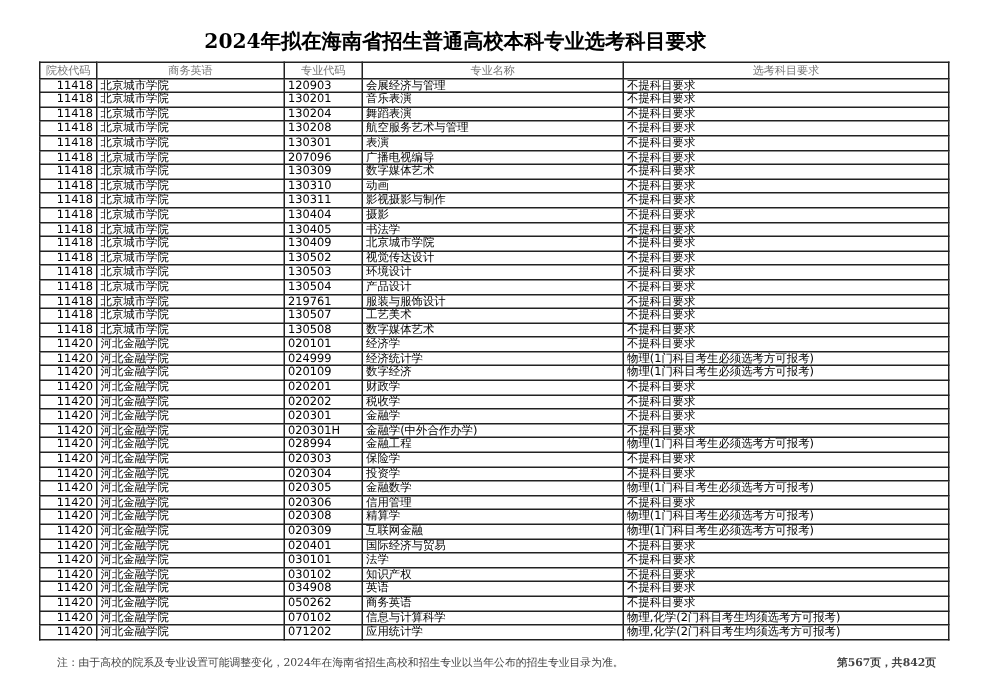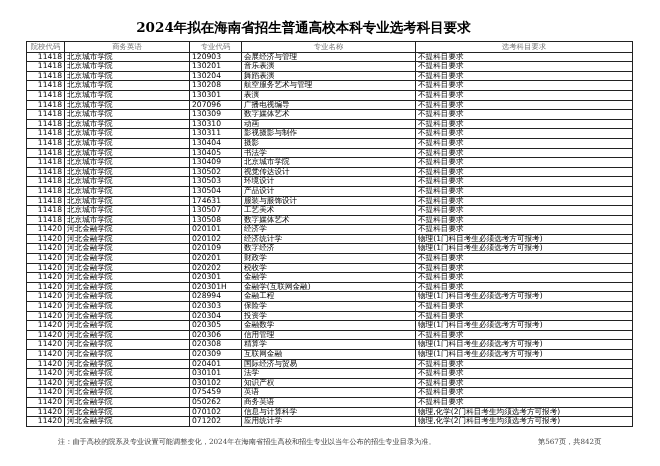--- a/index.html
+++ b/index.html
@@ -16,23 +16,23 @@
        font-family: Liberation Sans, sans-serif; font-size: 7.4px; }
   td.code { text-align: right; }
   td.name, td.mcode, td.mname, td.req { text-align: left; }
   .col-code { width: 38px; }
   .col-name { width: 125px; }
   .col-mcode { width: 52px; }
   .col-mname { width: 174px; }
   .col-req { width: 217px; }
   table { border: 1.4px solid #111; }
   .footer-note { position: absolute; top: 437px; left: 38px; font-size: 7.2px; color: #444;
-                 font-family: "DejaVu Serif", "Liberation Serif", serif; margin-left: 20px; }
-  .footer-page { position: absolute; top: 437px; left: 538px; font-size: 7.2px; color: #444;
                  font-family: "DejaVu Serif", "Liberation Serif", serif; }
+  .footer-page { position: absolute; top: 437px; left: 558px; font-size: 7.2px; color: #444;
+                 font-family: "DejaVu Serif", "Liberation Serif", serif; font-weight: bold; }
 </style>
 </head>
 <body>
 
 <div class="title">2024年拟在海南省招生普通高校本科专业选考科目要求</div>
 
 <table>
   <colgroup>
     <col class="col-code">
       <col class="col-name">
@@ -151,21 +151,21 @@
       <tr>
         <td class="code">11418</td>
         <td class="name">北京城市学院</td>
         <td class="mcode">130504</td>
         <td class="mname">产品设计</td>
         <td class="req">不提科目要求</td>
       </tr>
       <tr>
         <td class="code">11418</td>
         <td class="name">北京城市学院</td>
-        <td class="mcode">174631</td>
+        <td class="mcode">219761</td>
         <td class="mname">服装与服饰设计</td>
         <td class="req">不提科目要求</td>
       </tr>
       <tr>
         <td class="code">11418</td>
         <td class="name">北京城市学院</td>
         <td class="mcode">130507</td>
         <td class="mname">工艺美术</td>
         <td class="req">不提科目要求</td>
       </tr>
@@ -179,21 +179,21 @@
       <tr>
         <td class="code">11420</td>
         <td class="name">河北金融学院</td>
         <td class="mcode">020101</td>
         <td class="mname">经济学</td>
         <td class="req">不提科目要求</td>
       </tr>
       <tr>
         <td class="code">11420</td>
         <td class="name">河北金融学院</td>
-        <td class="mcode">020102</td>
+        <td class="mcode">024999</td>
         <td class="mname">经济统计学</td>
         <td class="req">物理(1门科目考生必须选考方可报考)</td>
       </tr>
       <tr>
         <td class="code">11420</td>
         <td class="name">河北金融学院</td>
         <td class="mcode">020109</td>
         <td class="mname">数字经济</td>
         <td class="req">物理(1门科目考生必须选考方可报考)</td>
       </tr>
@@ -215,21 +215,21 @@
         <td class="code">11420</td>
         <td class="name">河北金融学院</td>
         <td class="mcode">020301</td>
         <td class="mname">金融学</td>
         <td class="req">不提科目要求</td>
       </tr>
       <tr>
         <td class="code">11420</td>
         <td class="name">河北金融学院</td>
         <td class="mcode">020301H</td>
-        <td class="mname">金融学(互联网金融)</td>
+        <td class="mname">金融学(中外合作办学)</td>
         <td class="req">不提科目要求</td>
       </tr>
       <tr>
         <td class="code">11420</td>
         <td class="name">河北金融学院</td>
         <td class="mcode">028994</td>
         <td class="mname">金融工程</td>
         <td class="req">物理(1门科目考生必须选考方可报考)</td>
       </tr>
       <tr>
@@ -291,21 +291,21 @@
       <tr>
         <td class="code">11420</td>
         <td class="name">河北金融学院</td>
         <td class="mcode">030102</td>
         <td class="mname">知识产权</td>
         <td class="req">不提科目要求</td>
       </tr>
       <tr>
         <td class="code">11420</td>
         <td class="name">河北金融学院</td>
-        <td class="mcode">075459</td>
+        <td class="mcode">034908</td>
         <td class="mname">英语</td>
         <td class="req">不提科目要求</td>
       </tr>
       <tr>
         <td class="code">11420</td>
         <td class="name">河北金融学院</td>
         <td class="mcode">050262</td>
         <td class="mname">商务英语</td>
         <td class="req">不提科目要求</td>
       </tr>

